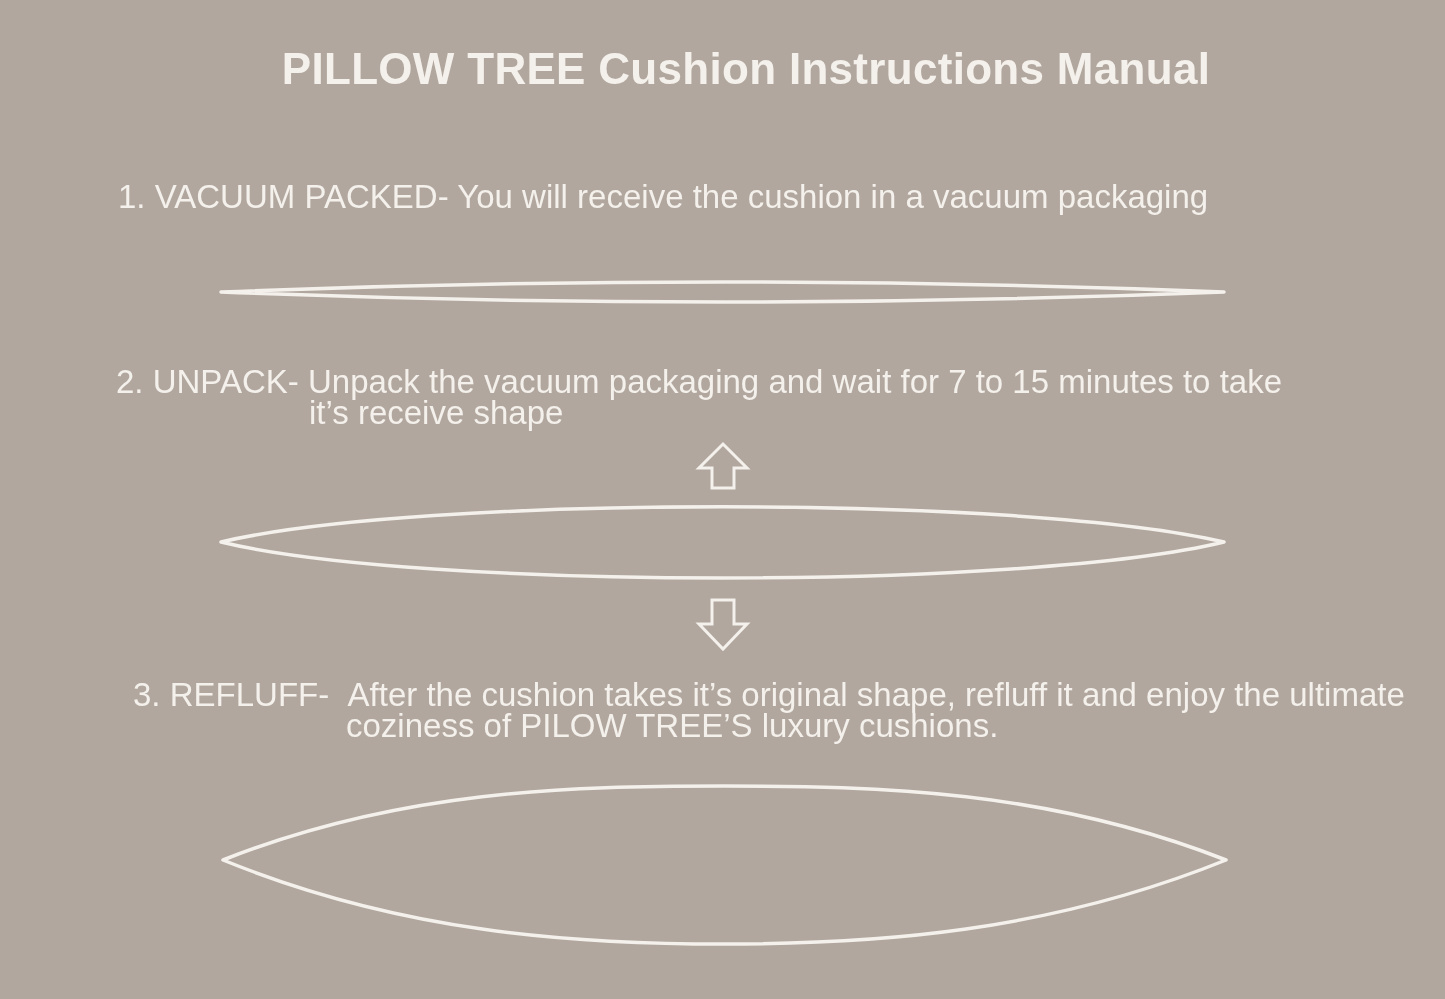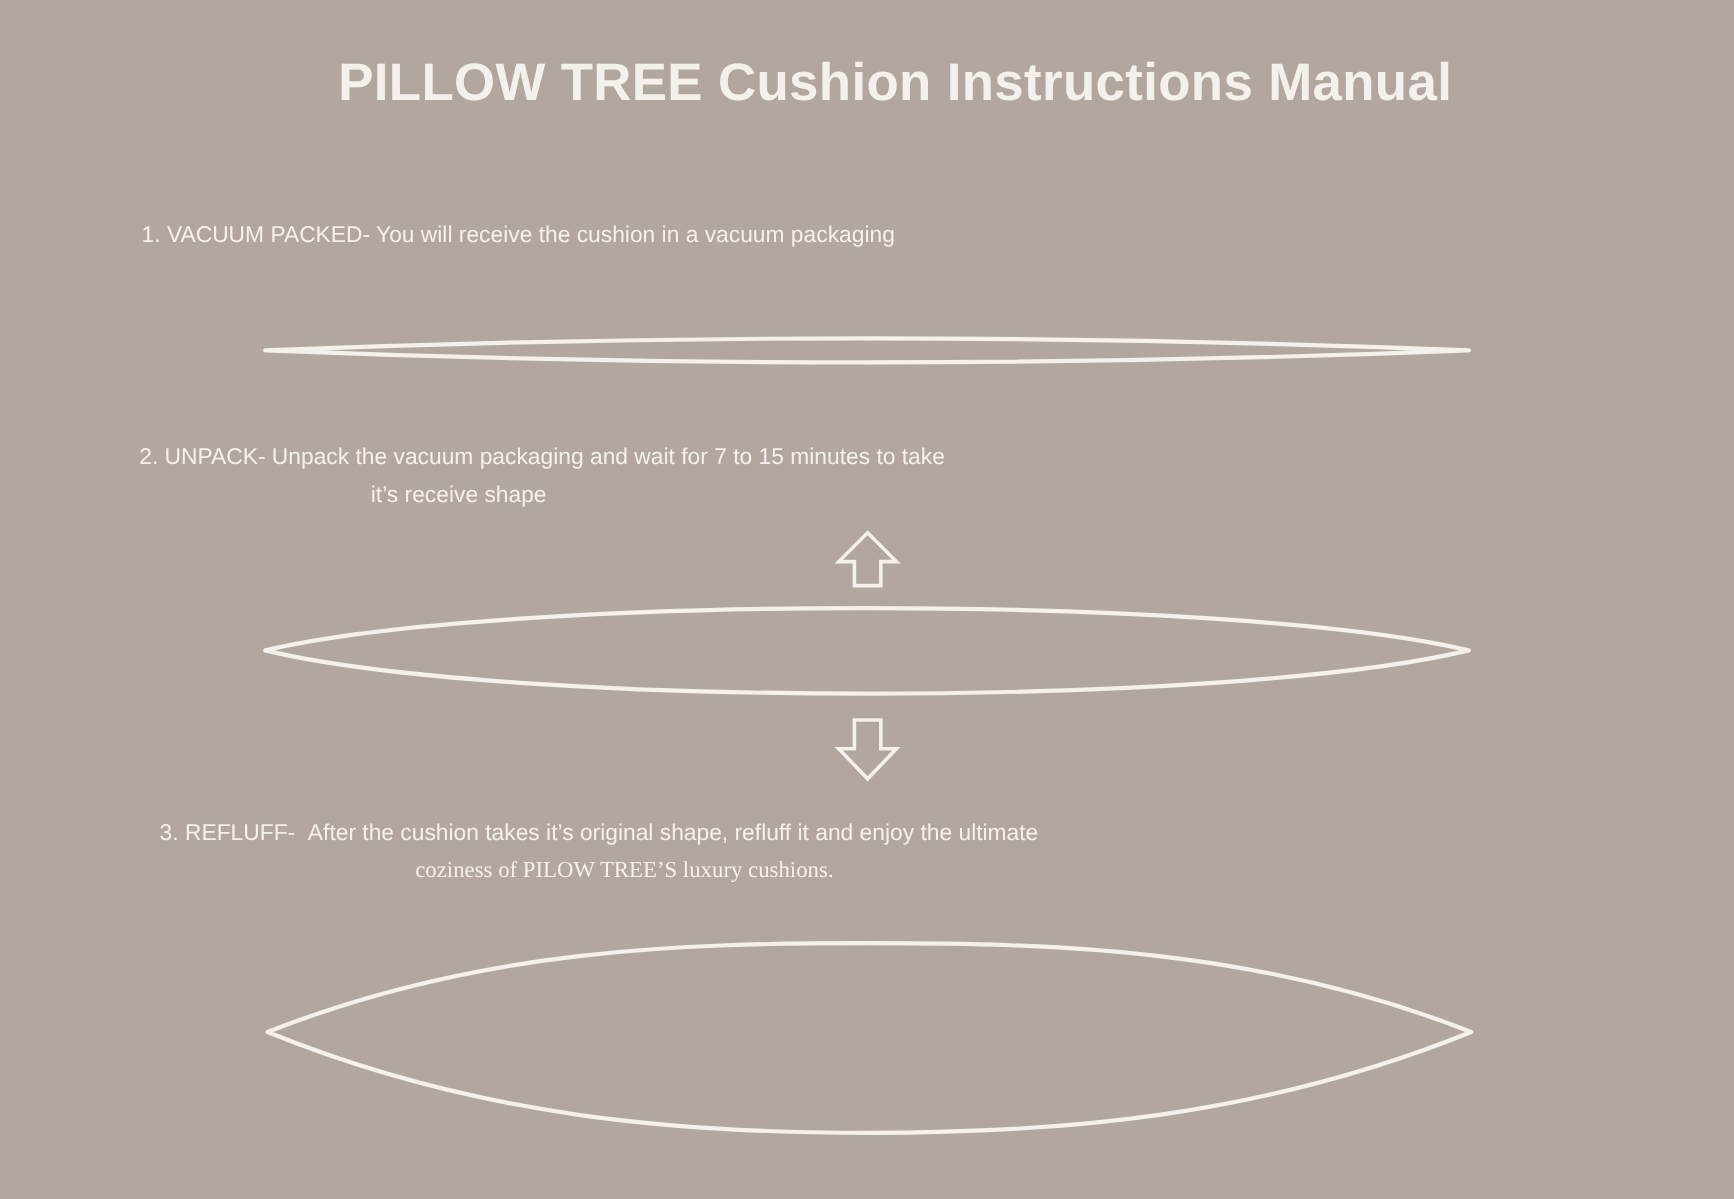--- a/index.html
+++ b/index.html
@@ -22,32 +22,32 @@
       width: 1492px;
       text-align: center;
       font-size: 44px;
       font-weight: bold;
       letter-spacing: 0.3px;
       margin: 0;
       white-space: nowrap;
     }
     .step {
       position: absolute;
-      font-size: 19px;
+      font-size: 33px;
       line-height: 31px;
       white-space: nowrap;
     }
     .step .line2 {
       display: block;
     }
     #step1 { left: 118px; top: 181px; }
     #step2 { left: 116px; top: 366px; }
     #step2 .line2 { padding-left: 193px; }
     #step3 { left: 117px; top: 679px; margin-left: 16px; }
-    #step3 .line2 { padding-left: 213px; font-family: Liberation Serif, serif; }
+    #step3 .line2 { padding-left: 213px; }
     svg.shapes {
       position: absolute;
       left: 0;
       top: 0;
       width: 1445px;
       height: 999px;
       pointer-events: none;
     }
   </style>
 </head>

